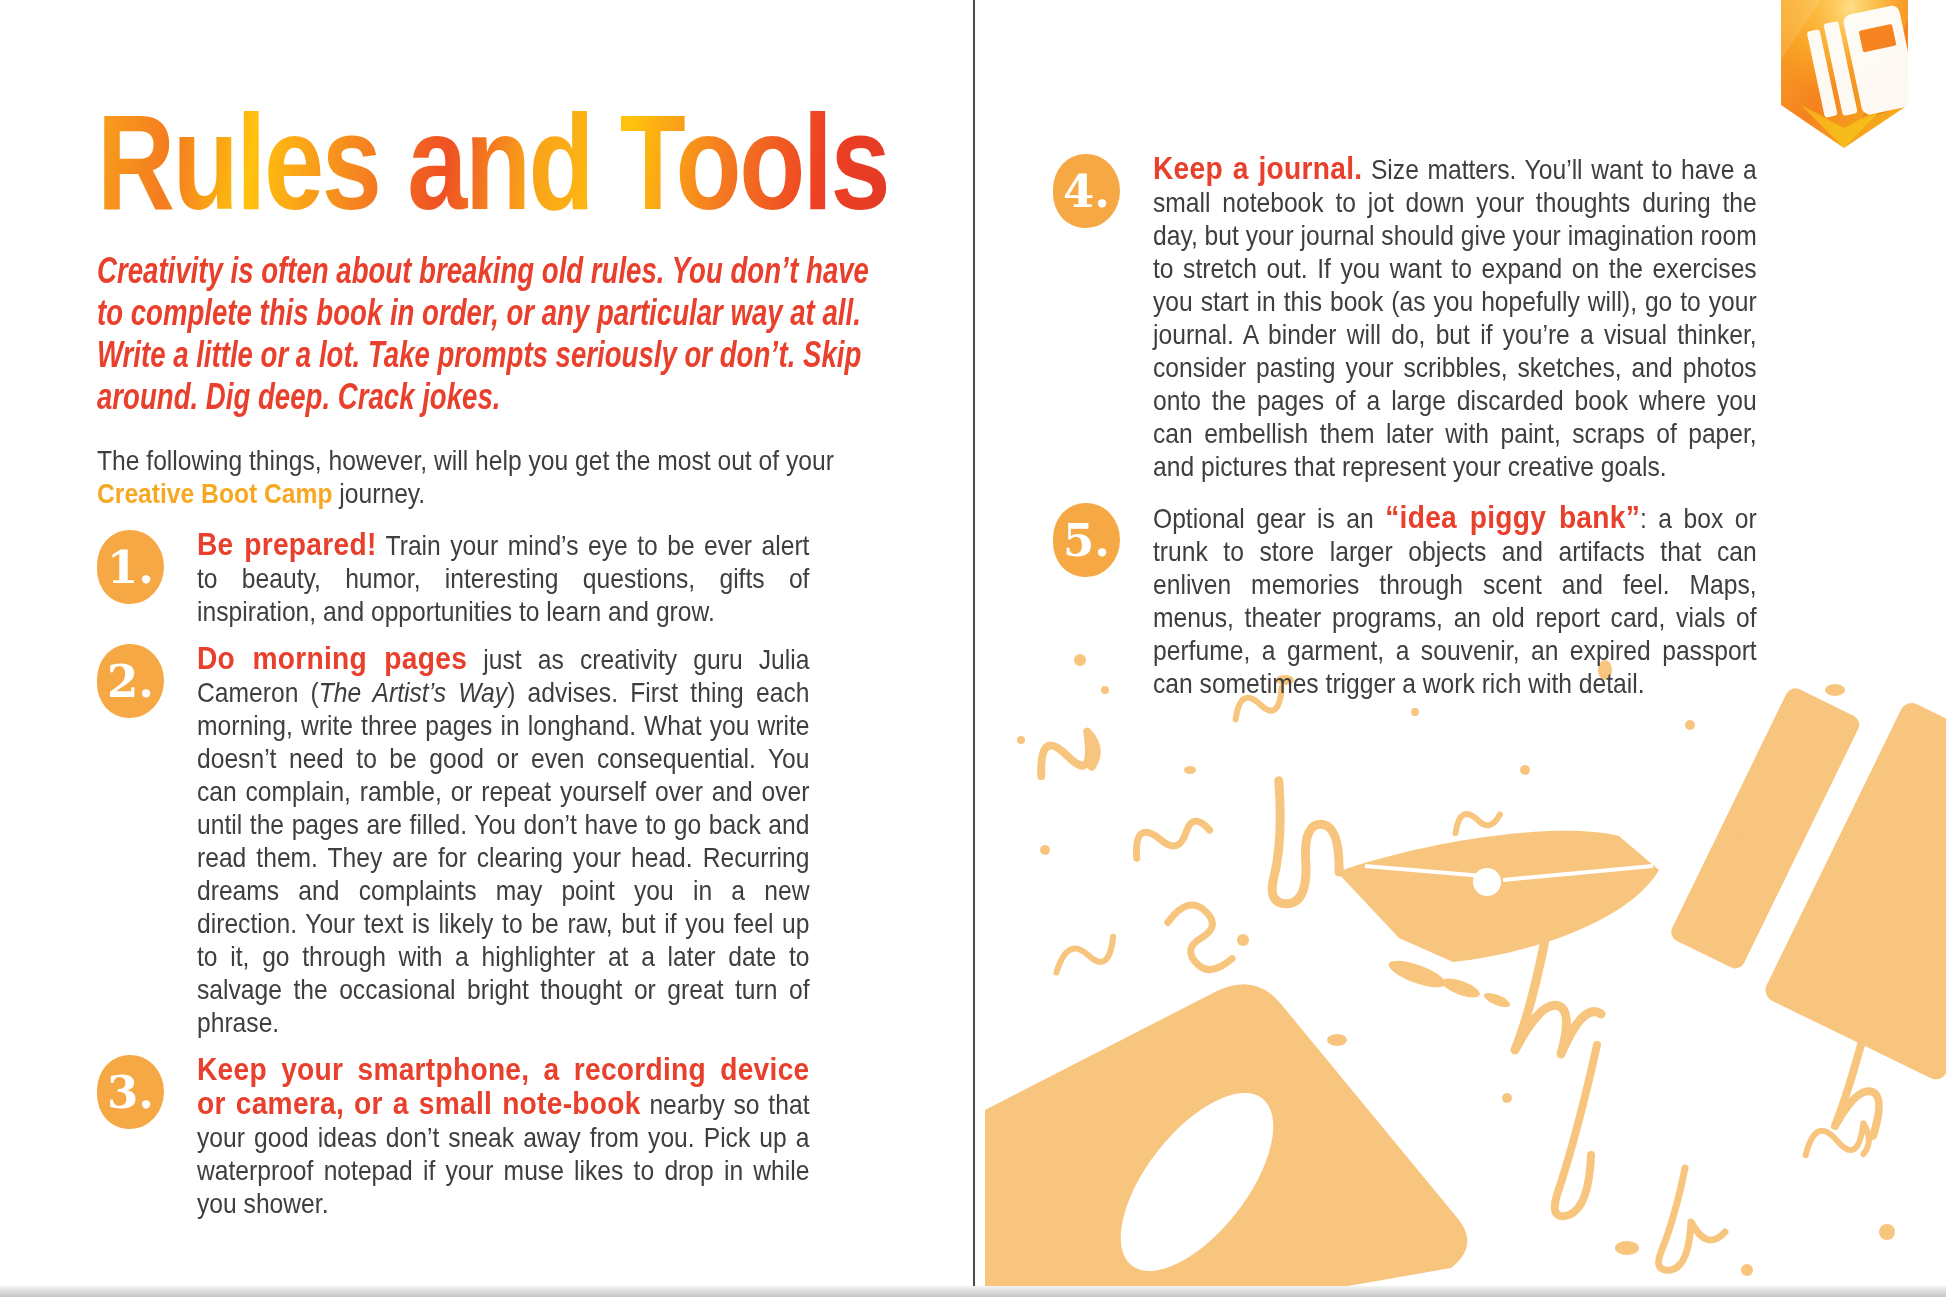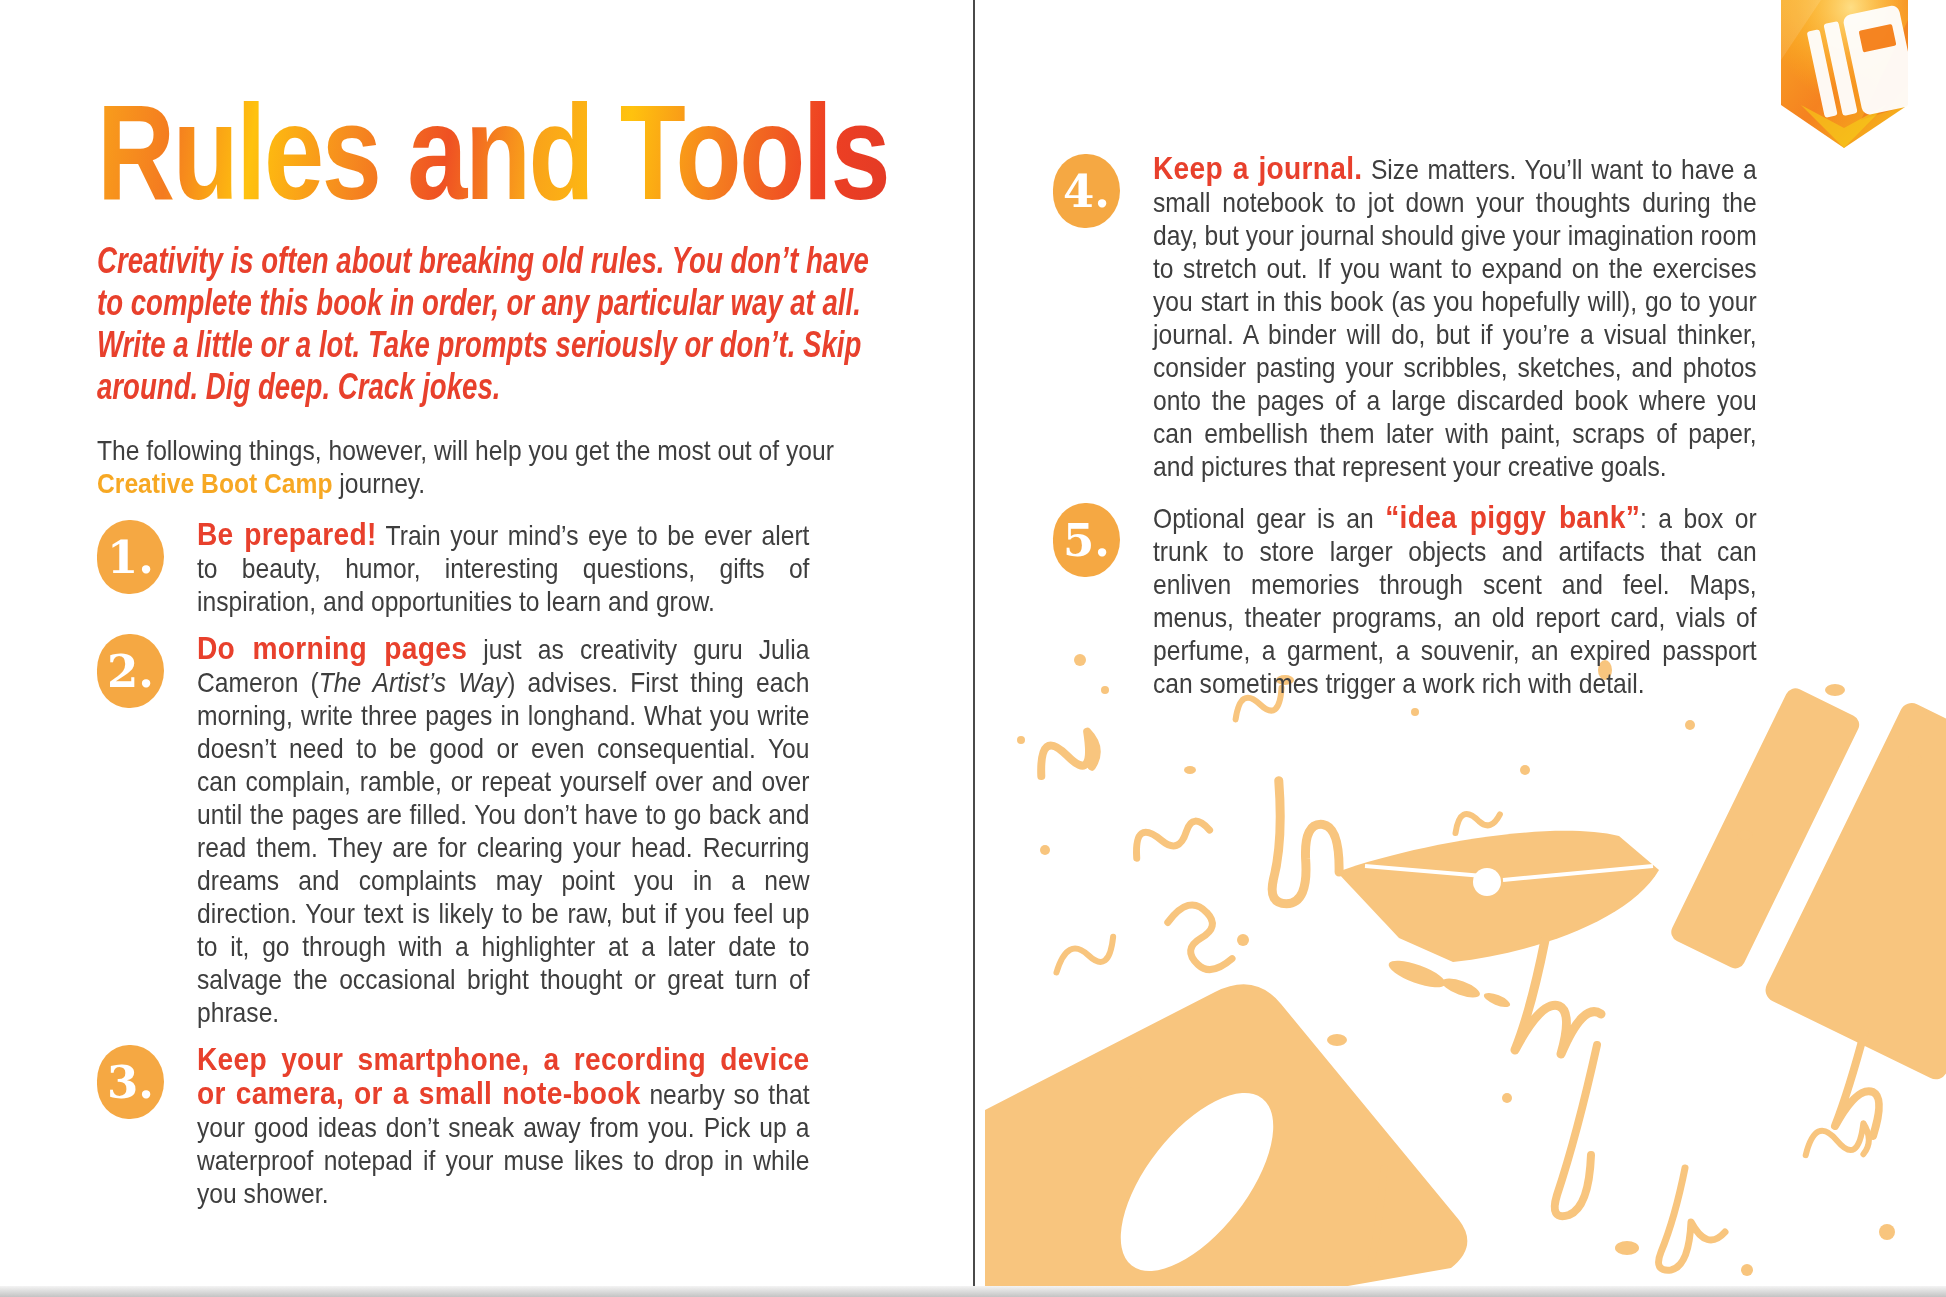--- a/index.html
+++ b/index.html
@@ -8,21 +8,21 @@
     background:#ffffff;
     font-family:"Liberation Sans", sans-serif;
     color:#3e3e3e;
   }
   .spread{position:absolute;inset:0;}
   .divider{position:absolute;left:973px;top:0;width:2px;height:1286px;background:#4a4a4a;}
   .bottom-bar{position:absolute;left:0;bottom:0;width:100%;height:11px;
     background:linear-gradient(to bottom,#f4f4f4,#c3c3c3);z-index:6;}
 
   
-  .page-left{position:absolute;left:97px;top:76px;width:796px;z-index:2;}
+  .page-left{position:absolute;left:97px;top:86px;width:796px;z-index:2;}
   .title{
     margin:8px 0 20px 0;
     font-size:136px;font-weight:bold;line-height:1.0;letter-spacing:-3px;
     white-space:nowrap;width:126%;
     transform:scaleX(0.795);transform-origin:0 0;
     background:linear-gradient(100deg,
       #f9a11b 0%, #f47b20 10%, #ffc20e 20%, #f68b1f 32%,
       #ef5123 44%, #f9a11b 54%, #ffc20e 66%, #f47b20 78%,
       #ee4023 90%, #e23a26 100%);
     -webkit-background-clip:text;background-clip:text;color:transparent;

